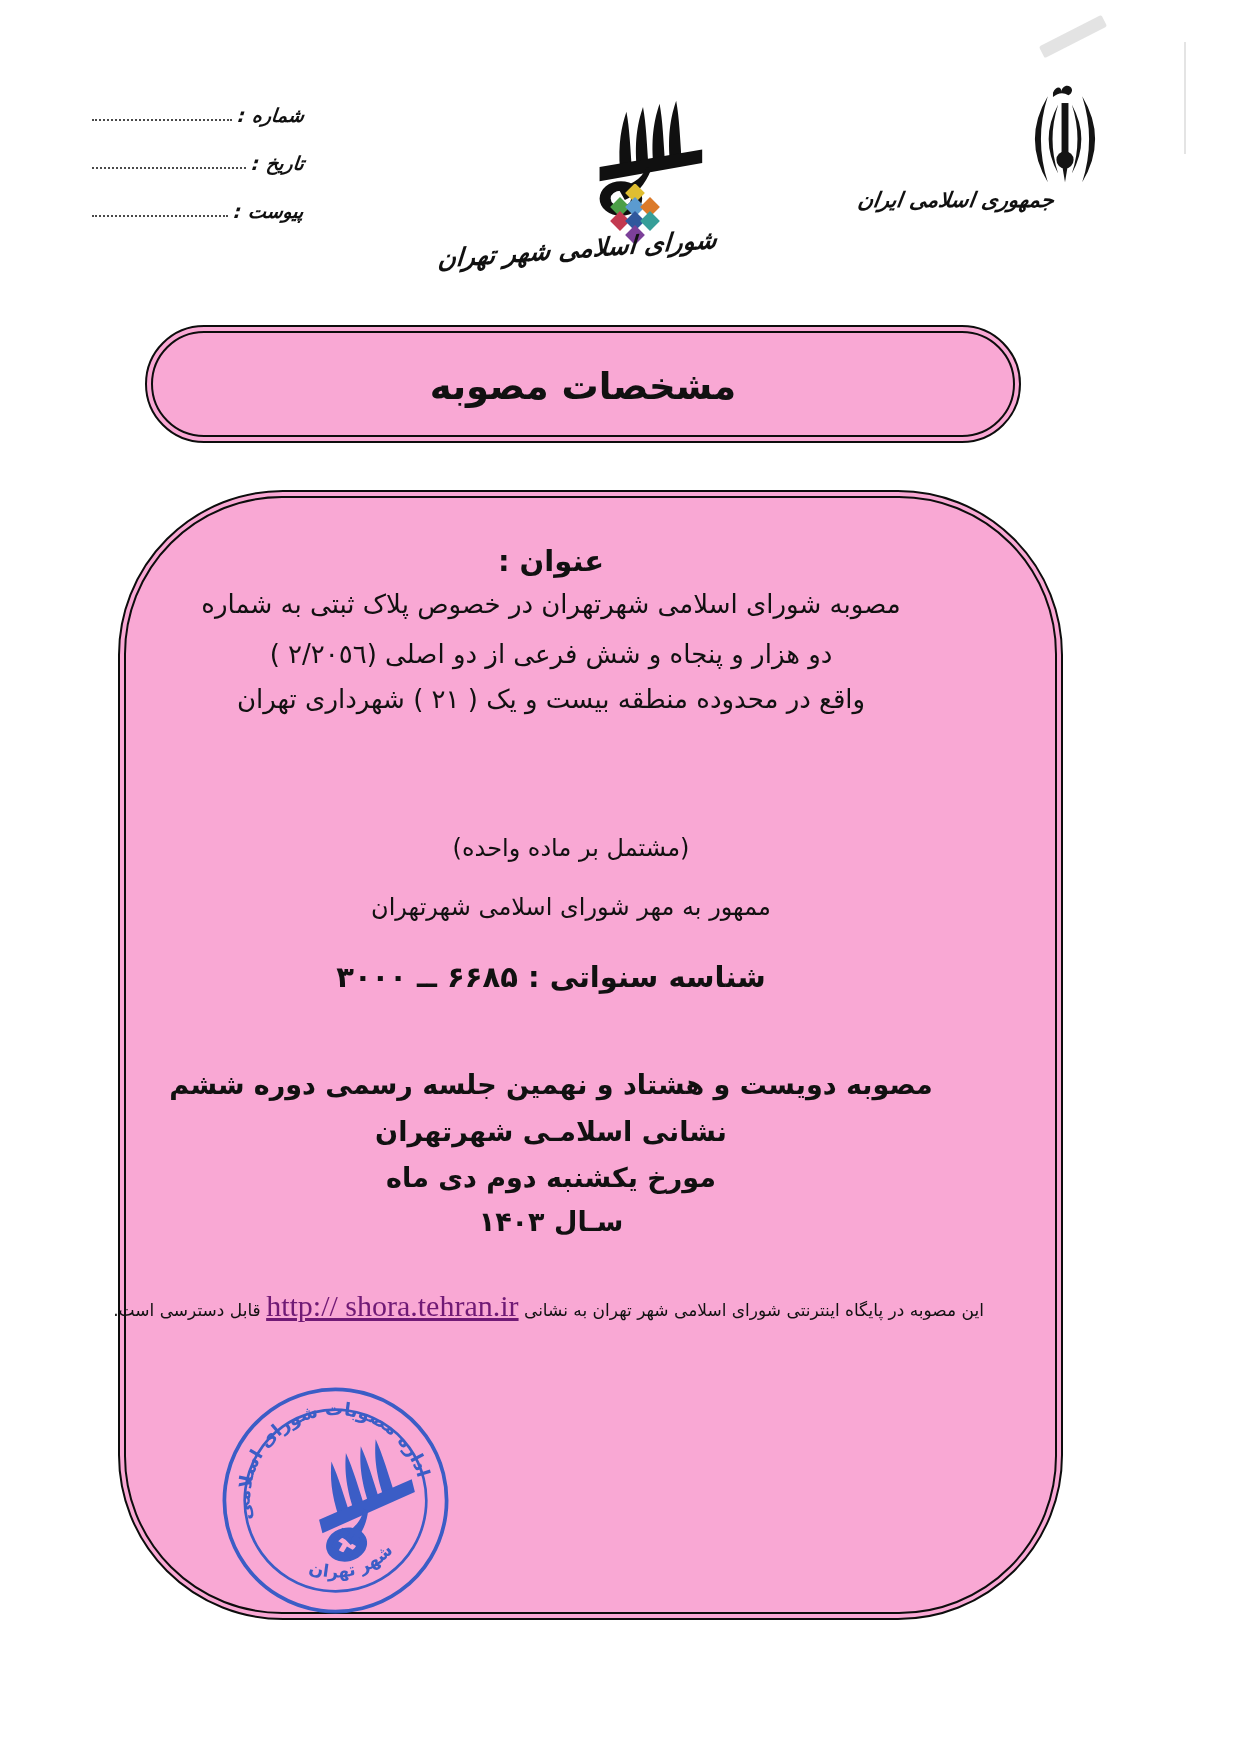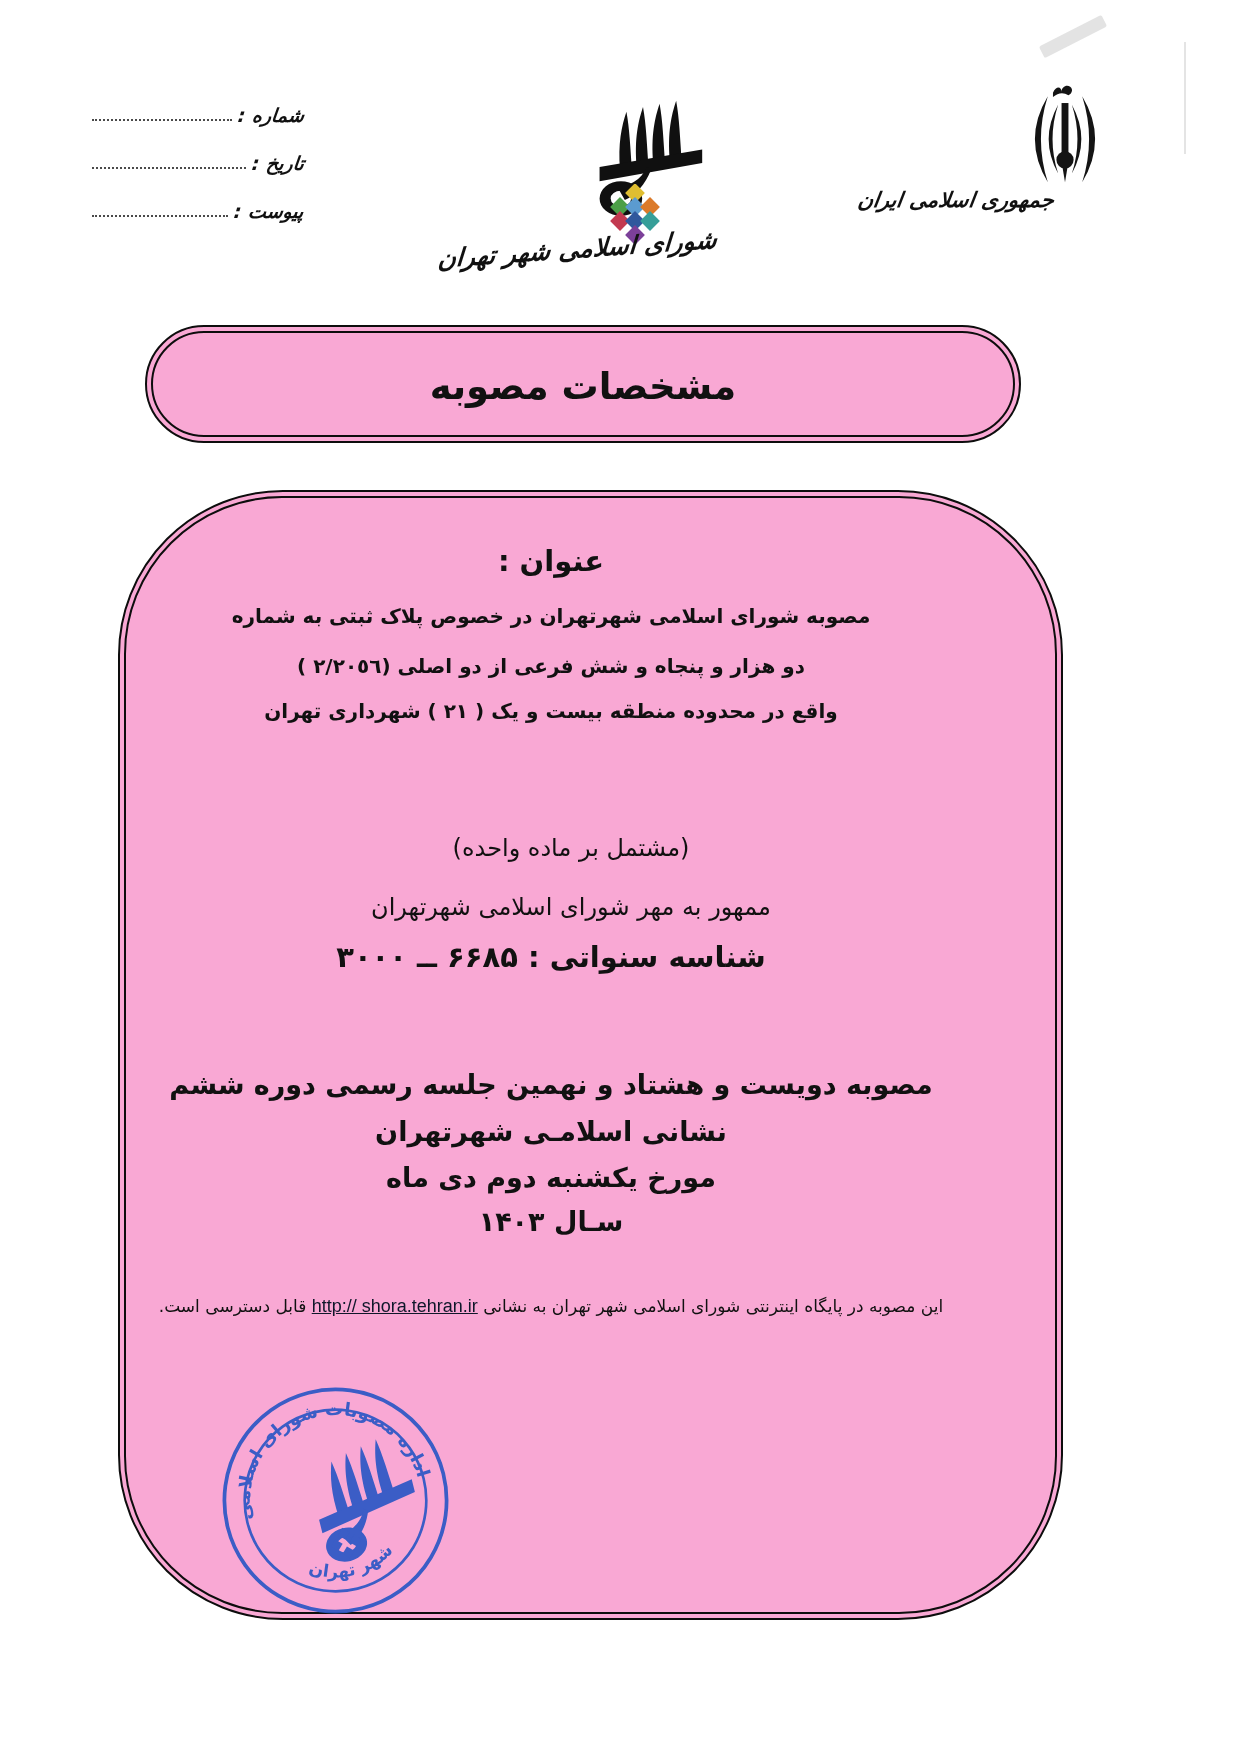--- a/index.html
+++ b/index.html
@@ -41,31 +41,31 @@
   .title-box{position:absolute;left:145px;top:325px;width:876px;height:118px;border-radius:60px;}
   .title-box .dbox-in{border-radius:54px;display:flex;align-items:center;justify-content:center;}
   .title-box-text{font-size:37px;font-weight:bold;direction:rtl;letter-spacing:0;padding-top:4px;}
 
   .main-box{position:absolute;left:118px;top:490px;width:945px;height:1130px;border-radius:165px;}
   .main-box .dbox-in{border-radius:158px;}
   .main-content{position:absolute;inset:0;direction:rtl;}
   .cline{position:absolute;left:0;width:100%;text-align:center;white-space:nowrap;}
 
   .heading{top:48px;font-size:29px;font-weight:bold;line-height:46px;}
-  .t-line{font-size:20px;font-weight:bold;line-height:44px;margin-top:12px;}
+  .t-line{font-size:26px;font-weight:normal;line-height:44px;}
   .t1{top:92px;} .t2{top:142px;} .t3{top:187px;}
   .s-line{font-size:24px;font-weight:normal;line-height:40px;padding-left:20px;}
   .s1{top:338px;} .s2{top:397px;}
-  .ident{top:444px;font-size:29px;font-weight:bold;line-height:46px;letter-spacing:1px;}
+  .ident{top:464px;font-size:29px;font-weight:bold;line-height:46px;letter-spacing:1px;}
   .sess{font-size:27px;font-weight:bold;line-height:42px;letter-spacing:0.5px;}
   .sess1{top:574px;} .sess2{top:621px;} .sess3{top:667px;} .sess4{top:711px;}
 
   .footnote{top:800px;font-size:17px;line-height:32px;font-weight:500;}
-  .footnote a{color:#0f172a;text-decoration:underline;font-family:Liberation Sans, sans-serif;
-    font-size:18px;font-weight:normal;unicode-bidi:embed;}
+  .footnote a{color:#701a75;text-decoration:underline;font-family:Liberation Serif, serif;
+    font-size:30px;font-weight:normal;unicode-bidi:embed;}
 
   .stamp{position:absolute;left:100px;top:893px;width:235px;height:235px;
     transform:rotate(-14deg);opacity:.92;}
 
   .hidden-defs{position:absolute;width:0;height:0;overflow:hidden;}
 </style>
 </head>
 <body>
 
 <svg class="hidden-defs" aria-hidden="true">

